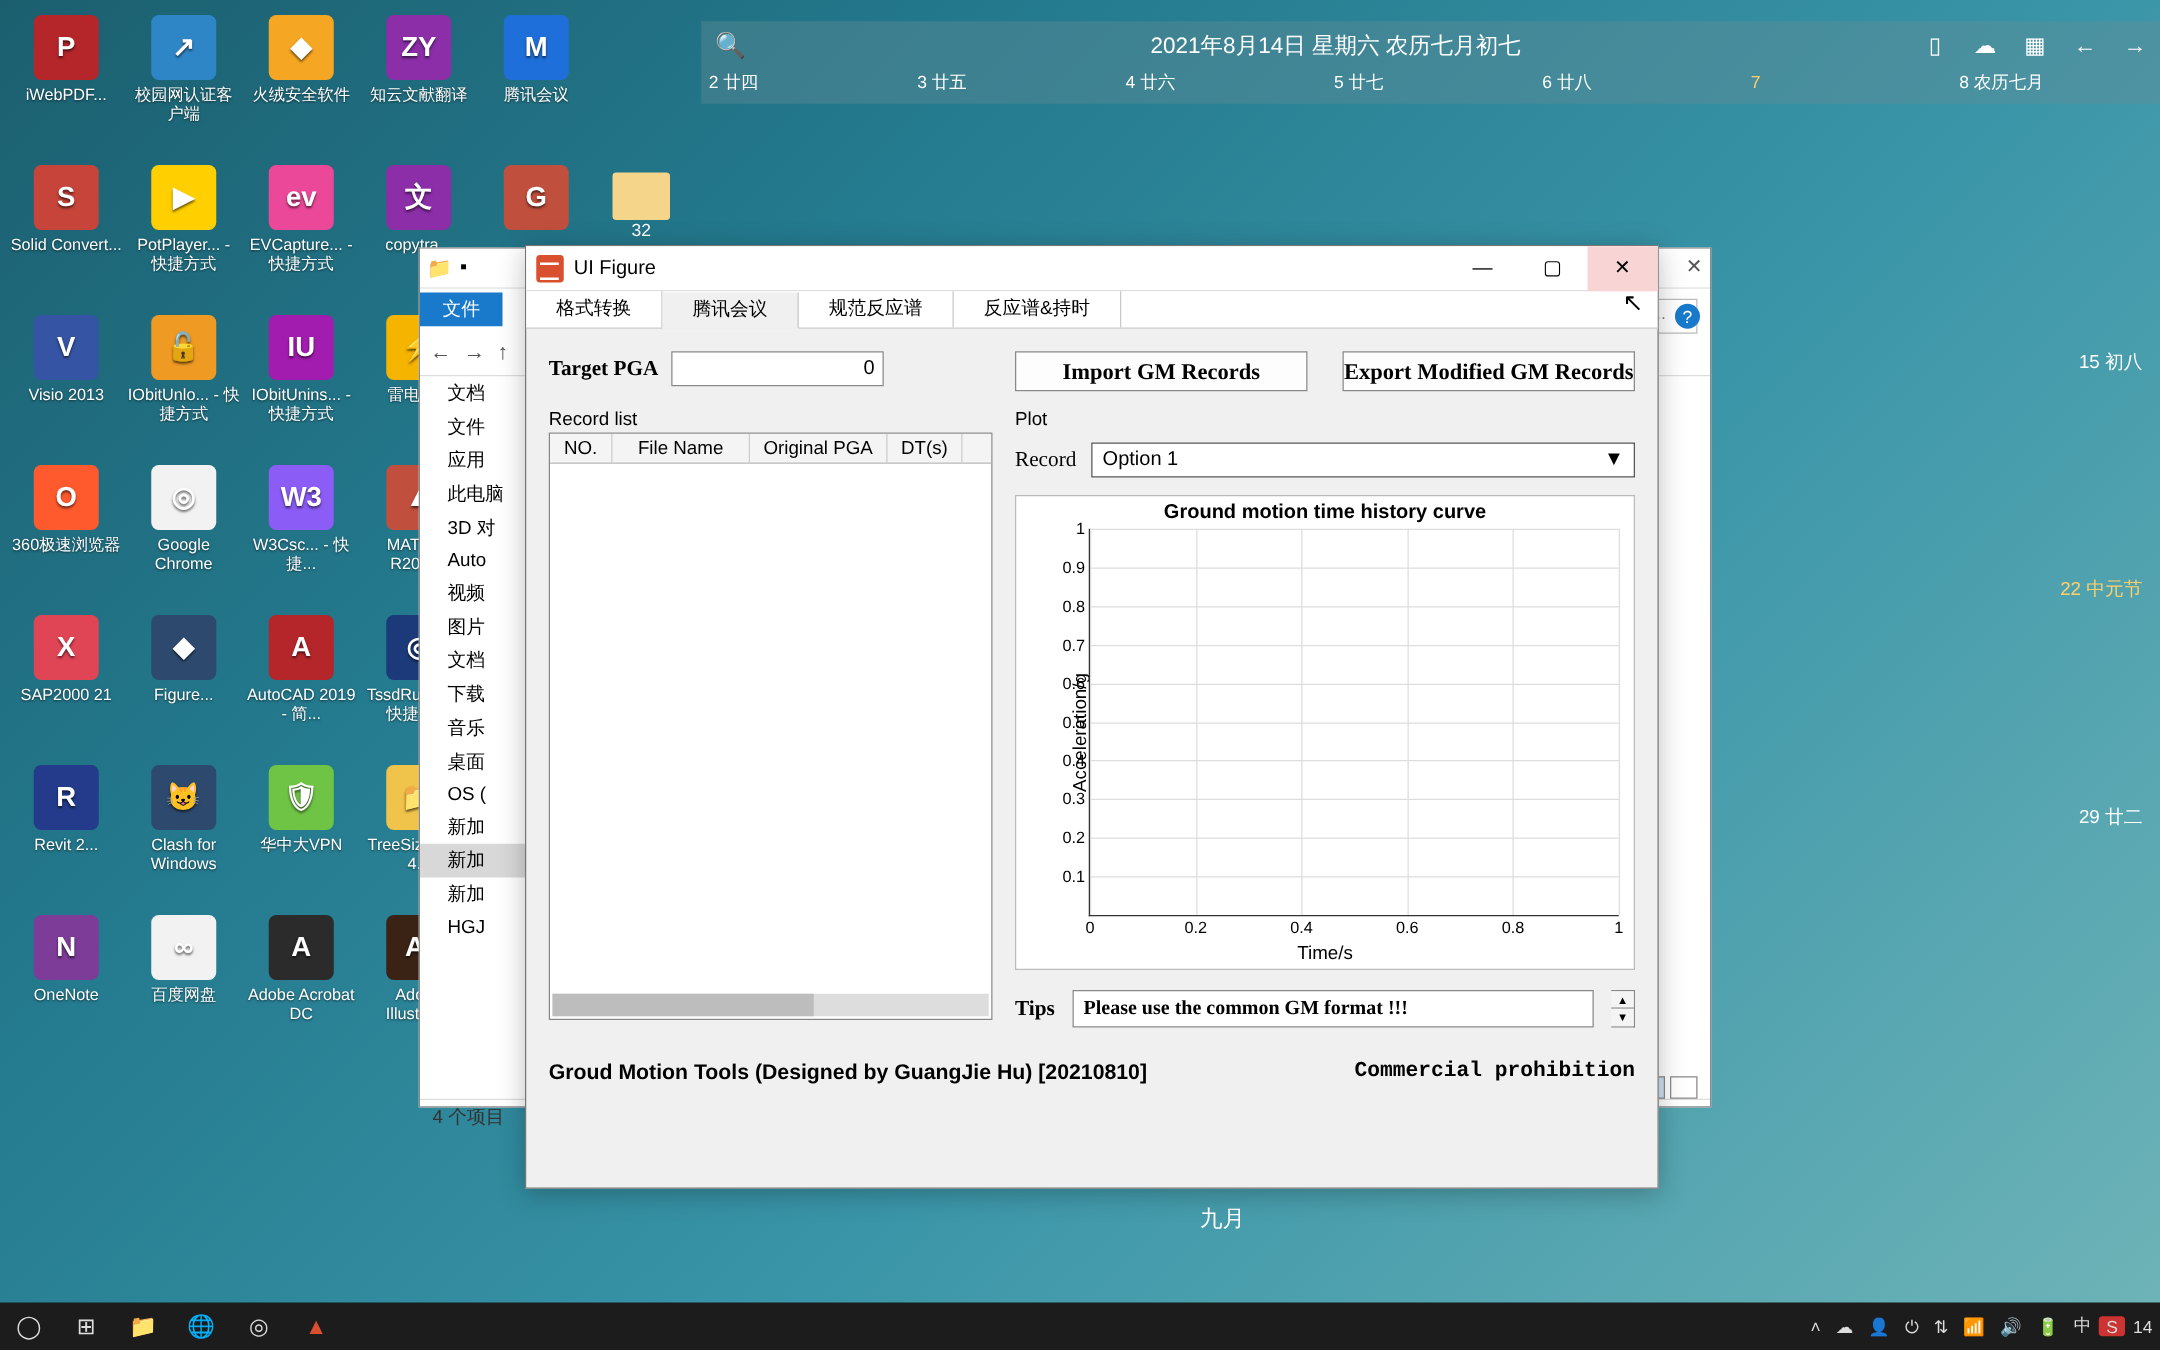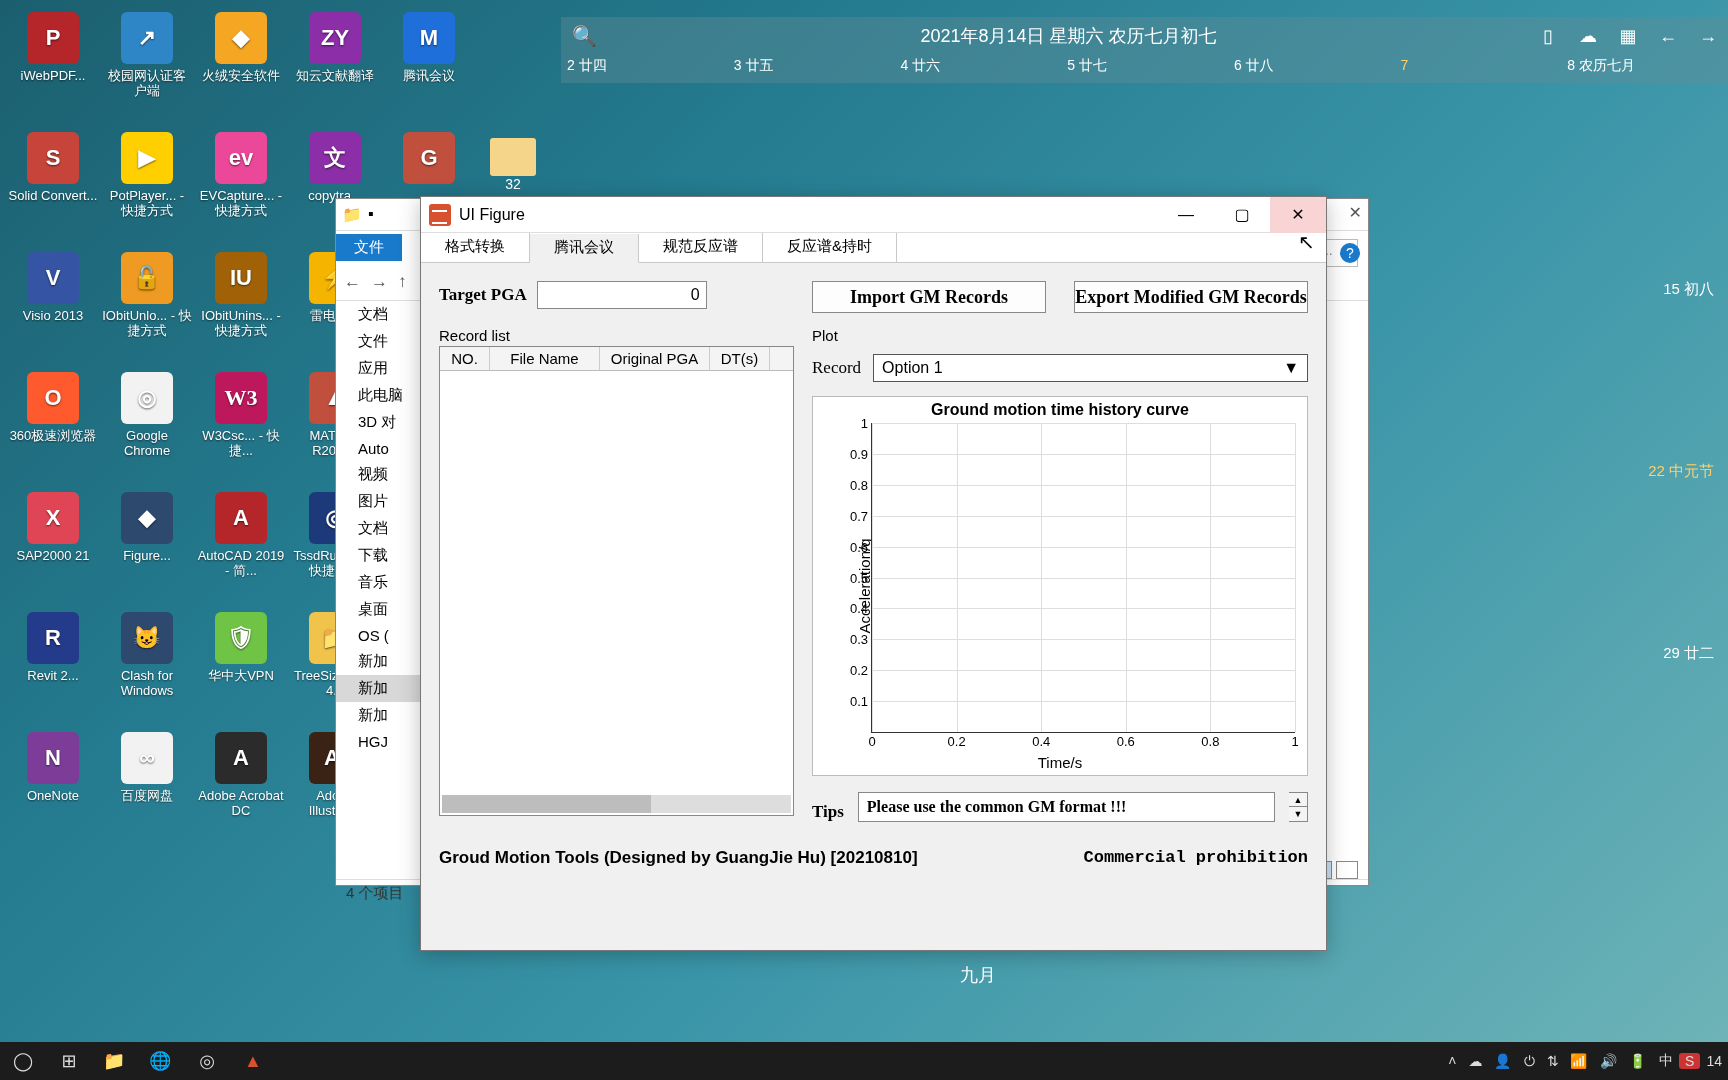--- a/index.html
+++ b/index.html
@@ -80,21 +80,21 @@
 
 .chart { background:#fff; border:1px solid #bbb; height:380px; position:relative; font-family:Georgia,serif; }
 .chart-title { text-align:center; font-weight:bold; font-size:16px; padding-top:4px; }
 .chart-y { position:absolute; left:4px; top:50%; transform:translateY(-50%) rotate(-90deg); font-size:15px; }
 .chart-x { position:absolute; left:0; right:0; bottom:4px; text-align:center; font-size:15px; }
 .chart-area { position:absolute; left:58px; right:12px; top:26px; bottom:42px; border-left:1px solid #333; border-bottom:1px solid #333; }
 .chart-grid-h, .chart-grid-v { position:absolute; background:#ddd; }
 .ytick { position:absolute; right:100%; transform:translateY(-50%); font-size:13px; padding-right:4px; }
 .xtick { position:absolute; top:100%; transform:translateX(-50%); font-size:13px; padding-top:2px; }
 
-.tips-row { display:flex; align-items:flex-end; gap:14px; margin-top:16px; }
+.tips-row { display:flex; align-items:center; gap:14px; margin-top:16px; }
 .tips-row label { font-size:17px; font-family:Georgia,serif; font-weight:bold; }
 .tips-box { flex:1; height:30px; border:1px solid #888; background:#fff; display:flex; align-items:center; padding:0 8px; font-family:Georgia,serif; font-weight:bold; font-size:16px; }
 .tips-spin { display:flex; flex-direction:column; border:1px solid #888; border-left:0; }
 .tips-spin span { width:18px; height:14px; font-size:9px; text-align:center; line-height:14px; background:#f4f4f4; border-bottom:1px solid #888; }
 .tips-spin span:last-child { border-bottom:0; }
 
 .uifig-foot { display:flex; justify-content:space-between; padding:8px 18px 14px; font-family:Georgia,serif; font-size:17px; font-weight:bold; }
 .uifig-foot .right { font-family:"Courier New",monospace; }
 
 .cursor { left:1298px; top:230px; font-size:20px; color:#000; text-shadow:0 0 2px #fff; }
@@ -179,41 +179,41 @@
     </div>
     <div class="dicon">
       <div class="sq" style="background: rgb(53, 85, 164);">V</div>
       <div class="lbl">Visio 2013</div>
     </div>
     <div class="dicon">
       <div class="sq" style="background: rgb(238, 154, 35);">🔓</div>
       <div class="lbl">IObitUnlo... - 快捷方式</div>
     </div>
     <div class="dicon">
-      <div class="sq" style="background: #a16207;">IU</div>
+      <div class="sq" style="background: #a21caf;">IU</div>
       <div class="lbl">IObitUnins... - 快捷方式</div>
     </div>
     <div class="dicon">
       <div class="sq" style="background: rgb(245, 180, 0);">⚡</div>
       <div class="lbl">雷电模...</div>
     </div>
     <div class="dicon">
       <div class="sq" style="background: rgb(45, 107, 208);">▦</div>
       <div class="lbl">桌面日历</div>
     </div>
     <div class="dicon">
       <div class="sq" style="background: rgb(255, 90, 46);">O</div>
       <div class="lbl">360极速浏览器</div>
     </div>
     <div class="dicon">
       <div class="sq" style="background: rgb(242, 242, 242);">◎</div>
       <div class="lbl">Google Chrome</div>
     </div>
     <div class="dicon">
-      <div class="sq" style="background: #be185d; font-family: Liberation Serif, serif;">W3</div>
+      <div class="sq" style="background: #8b5cf6;">W3</div>
       <div class="lbl">W3Csc... - 快捷...</div>
     </div>
     <div class="dicon">
       <div class="sq" style="background: rgb(193, 79, 61);">▲</div>
       <div class="lbl">MATLAB R2018b</div>
     </div>
     <div class="dicon">
       <div class="sq" style="background: rgb(47, 134, 199);">Q</div>
       <div class="lbl">企业微信</div>
     </div>

